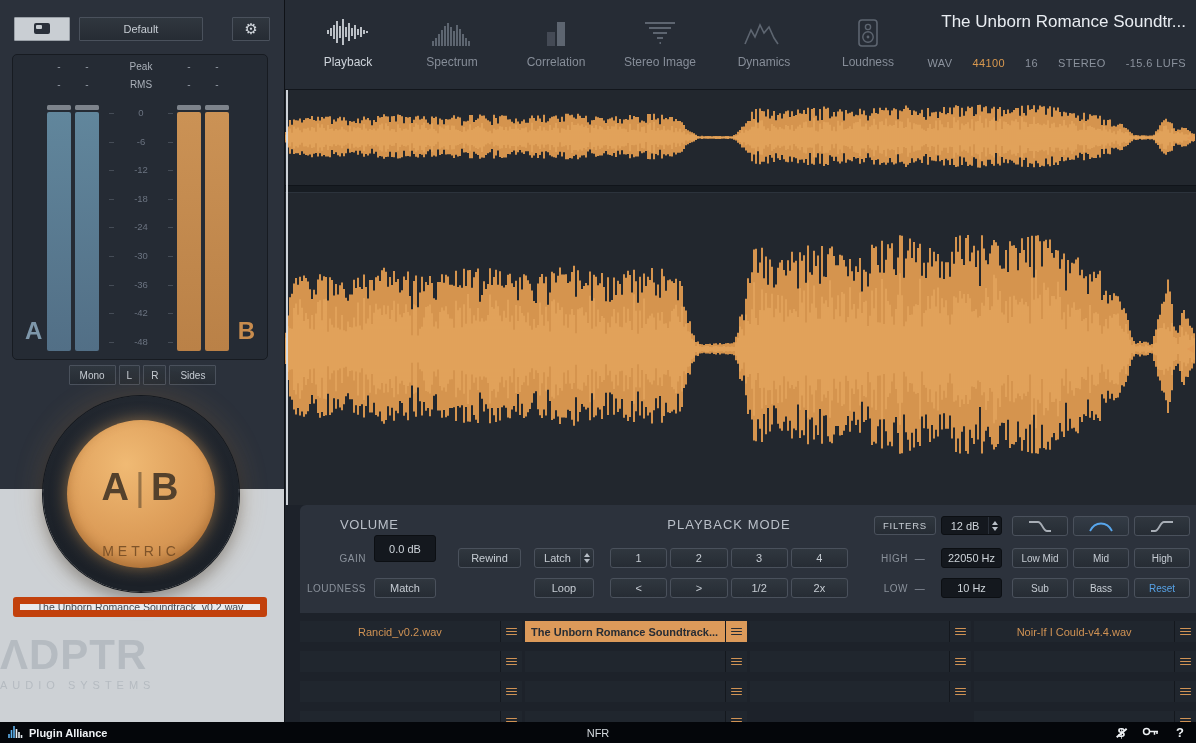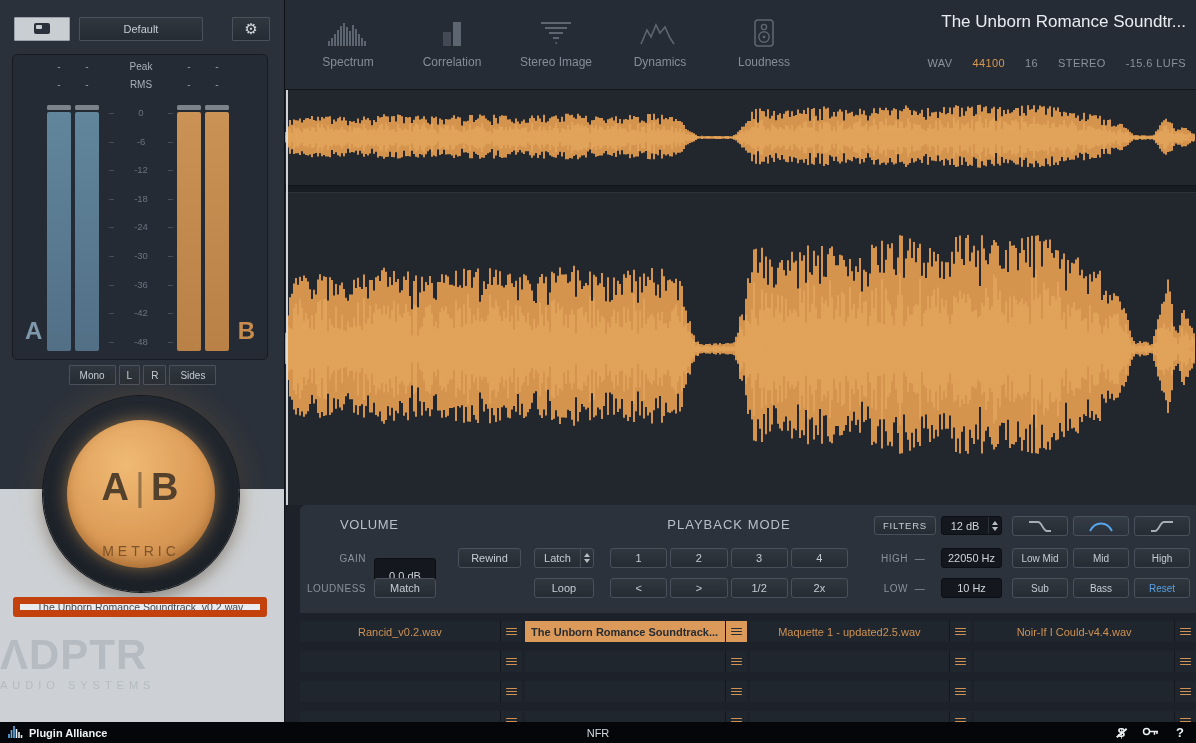--- a/index.html
+++ b/index.html
@@ -199,20 +199,28 @@
 
     <div class="logo">
       <div class="logo-main">ΛDPTR</div>
       <div class="logo-sub">AUDIO SYSTEMS</div>
     </div>
   </aside>
 
   <main class="right">
     <header class="topbar">
       <nav class="tabs" id="tab-bar">
+          <div class="tab active">
+            <span class="tab-icon">
+              <svg width="44" height="30" viewBox="0 0 44 30">
+                <path d="M2 12v4M5 10v8M8 7v14M11 3v22M14 8v12M17 1v26M20 9v10M23 5v18M26 10v8M29 7v14M32 11v6M35 9v10M38 12v4M41 13v2" stroke="currentColor" stroke-width="1.6" fill="none"></path>
+              </svg>
+            </span>
+            <span class="tab-label">Playback</span>
+          </div>
           <div class="tab">
             <span class="tab-icon">
               <svg width="44" height="30" viewBox="0 0 44 30">
                 <path d="M3 28V23M6 28V20M9 28V16M12 28V12M15 28V8M18 28V5M21 28V9M24 28V13M27 28V7M30 28V11M33 28V16M36 28V20M39 28V23" stroke="currentColor" stroke-width="2" fill="none"></path>
               </svg>
             </span>
             <span class="tab-label">Spectrum</span>
           </div>
           <div class="tab">
             <span class="tab-icon">
@@ -279,21 +287,21 @@
           </svg>
         <span class="wave-marker"></span>
       </div>
     </section>
 
     <section class="bottom-zone">
       <div class="controls">
 
         <span class="ctl-title" style="left:40px;top:12px">VOLUME</span>
         <span class="ctl-label" style="left:8px;width:58px;top:48px">GAIN</span>
-        <span class="valbox" style="left:74px;top:53px;width:62px;height:36px">0.0 dB</span>
+        <span class="valbox" style="left:74px;top:30px;width:62px;height:27px">0.0 dB</span>
         <button class="cbtn" style="left:158px;top:43px;width:63px;height:20px">Rewind</button>
         <button class="cbtn" style="left:234px;top:43px;width:60px;height:20px">
           <span class="cbtn-lbl">Latch</span>
           <span class="stepper">
               <i class="st-up"></i>
               <i class="st-dn"></i>
             </span>
         </button>
         <span class="ctl-label" style="left:2px;width:64px;top:78px">LOUDNESS</span>
         <button class="cbtn" style="left:74px;top:73px;width:62px;height:20px">Match</button>
@@ -443,30 +451,20 @@
               <span class="pl-menu">
                 <span class="hb">
                   <i></i>
                   <i></i>
                   <i></i>
                 </span>
               </span>
             </div>
           </div>
           <div class="pl-col">
-            <div class="pl-cell">
-              <span class="pl-text">Maquette 1 - updated2.5.wav</span>
-              <span class="pl-menu">
-                <span class="hb">
-                  <i></i>
-                  <i></i>
-                  <i></i>
-                </span>
-              </span>
-            </div>
             <div class="pl-cell">
               <span class="pl-text"></span>
               <span class="pl-menu">
                 <span class="hb">
                   <i></i>
                   <i></i>
                   <i></i>
                 </span>
               </span>
             </div>

